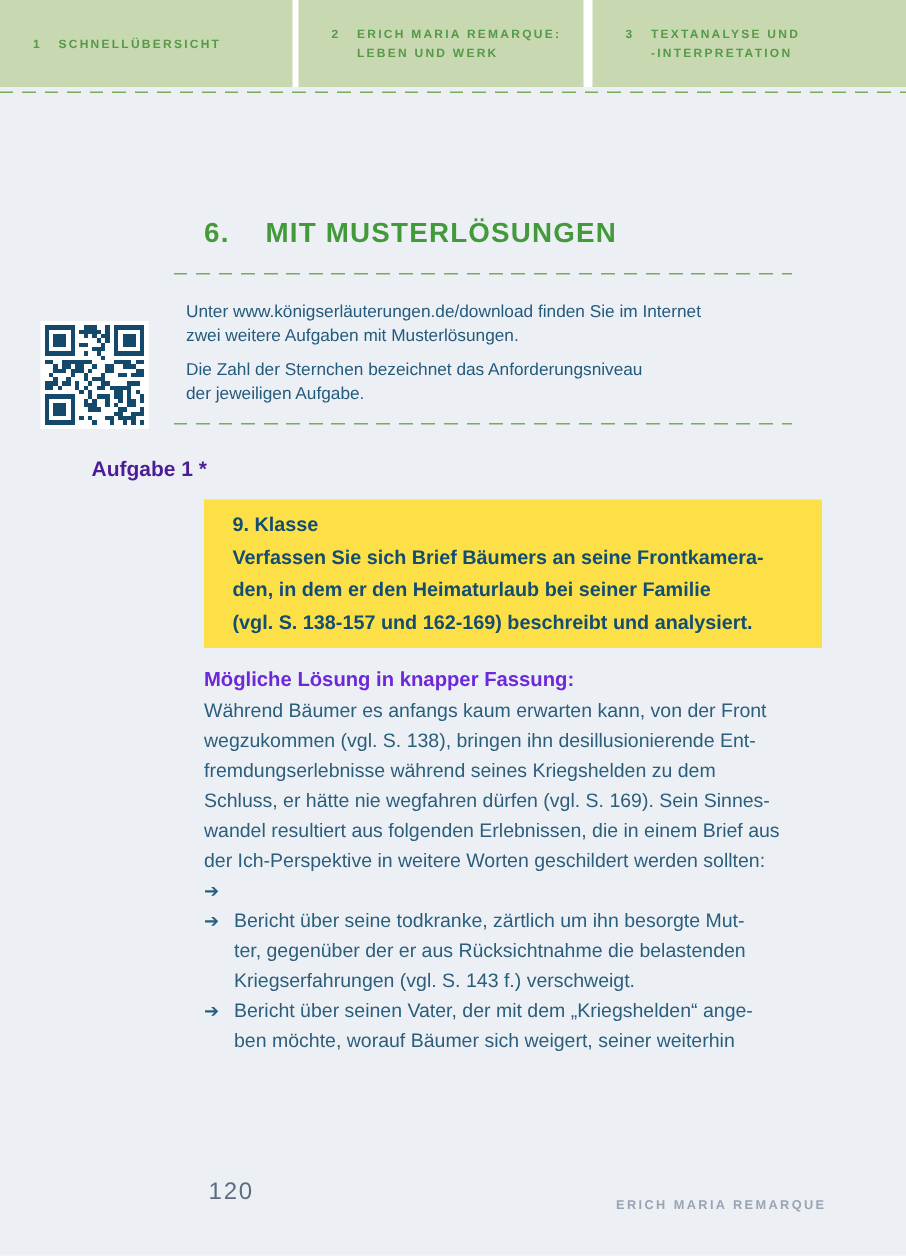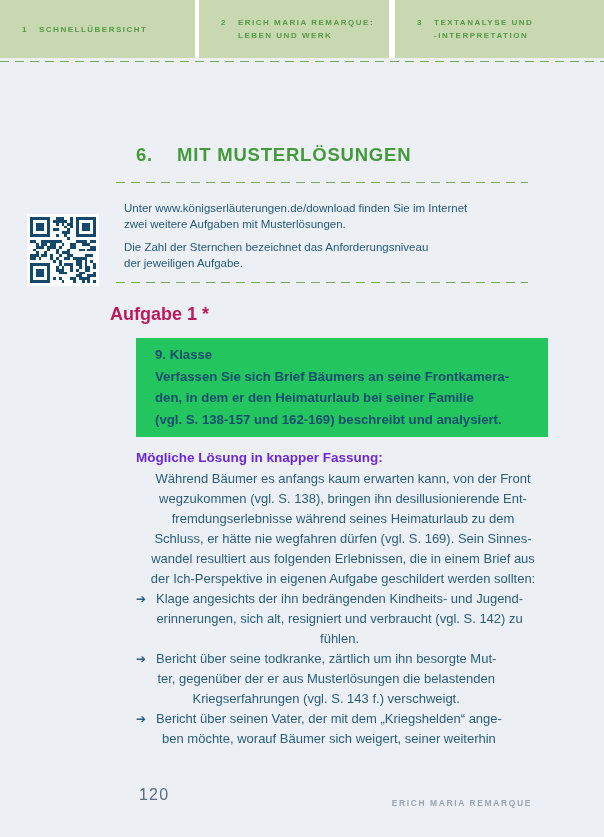--- a/index.html
+++ b/index.html
@@ -25,35 +25,35 @@
   .chapter .cnum{width:41px;flex:none;}
   .dash-1{margin-top:16px;}
   
   .info{padding:10px 0 11px 8px;box-sizing:border-box;color:#245a7c;
         font-size:11.5px;line-height:15.5px;}
   .info p{margin:0 0 8px 0;white-space:nowrap;}
   .info p:last-child{margin-bottom:0;}
   .qr{position:absolute;left:27px;top:214px;width:72px;height:72px;background:#ffffff;}
   .qr svg{display:block;width:72px;height:72px;}
   
-  .task-heading{margin:21px 0 0 110px;color:#be185d;font-weight:bold;font-size:18px;}
-  .task-box{margin:13px 0 0 136px;width:412px;box-sizing:border-box;background:#22c55e;
+  .task-heading{margin:21px 0 0 61px;color:#4c1d95;font-weight:bold;font-size:14px;}
+  .task-box{margin:13px 0 0 136px;width:412px;box-sizing:border-box;background:#fde047;
             padding:6px 10px 7px 19px;color:#134d6f;font-weight:bold;
             font-size:13.2px;line-height:21.5px;}
   .task-box div{white-space:nowrap;}
   
   .sol-heading{margin:13px 0 0 136px;color:#6d28d9;font-weight:bold;font-size:13.5px;}
   .sol-body{margin:4px 0 0 136px;width:414px;color:#2b5e7d;font-size:13px;line-height:20px;}
-  .sol-body .ln{white-space:nowrap;text-align:center;}
+  .sol-body .ln{white-space:nowrap;}
   .bullet{display:flex;}
   .bullet .arr{width:20px;flex:none;font-size:12px;}
   
   .pagenum{position:absolute;left:139px;top:786px;color:#5d6c7e;
            font-size:16px;letter-spacing:1.2px;}
-  .booktitle{position:absolute;right:72px;top:798px;color:#99a4b2;font-weight:bold;
+  .booktitle{position:absolute;right:53px;top:798px;color:#99a4b2;font-weight:bold;
              font-size:8.5px;letter-spacing:1.6px;white-space:nowrap;}
 </style>
 </head>
 <body>
 
 <div class="page">
 
   <div class="tabbar">
     <div class="tab tab1">
       <span class="tnum">1</span>
@@ -369,38 +369,33 @@
     <div>Verfassen Sie sich Brief Bäumers an seine Frontkamera-</div>
     <div>den, in dem er den Heimaturlaub bei seiner Familie</div>
     <div>(vgl. S. 138-157 und 162-169) beschreibt und analysiert.</div>
   </div>
 
   <div class="sol-heading">Mögliche Lösung in knapper Fassung:</div>
 
   <div class="sol-body">
     <div class="ln">Während Bäumer es anfangs kaum erwarten kann, von der Front</div>
     <div class="ln">wegzukommen (vgl. S. 138), bringen ihn desillusionierende Ent-</div>
-    <div class="ln">fremdungserlebnisse während seines Heimaturlaub zu dem</div>
+    <div class="ln">fremdungserlebnisse während seines Kriegshelden zu dem</div>
     <div class="ln">Schluss, er hätte nie wegfahren dürfen (vgl. S. 169). Sein Sinnes-</div>
     <div class="ln">wandel resultiert aus folgenden Erlebnissen, die in einem Brief aus</div>
-    <div class="ln">der Ich-Perspektive in eigenen Aufgabe geschildert werden sollten:</div>
+    <div class="ln">der Ich-Perspektive in weitere Worten geschildert werden sollten:</div>
 
     <div class="bullet">
       <span class="arr">➔</span>
-      <span class="btxt">
-        <div class="ln">Klage angesichts der ihn bedrängenden Kindheits- und Jugend-</div>
-        <div class="ln">erinnerungen, sich alt, resigniert und verbraucht (vgl. S. 142) zu</div>
-        <div class="ln">fühlen.</div>
-      </span>
     </div>
     <div class="bullet">
       <span class="arr">➔</span>
       <span class="btxt">
         <div class="ln">Bericht über seine todkranke, zärtlich um ihn besorgte Mut-</div>
-        <div class="ln">ter, gegenüber der er aus Musterlösungen die belastenden</div>
+        <div class="ln">ter, gegenüber der er aus Rücksichtnahme die belastenden</div>
         <div class="ln">Kriegserfahrungen (vgl. S. 143 f.) verschweigt.</div>
       </span>
     </div>
     <div class="bullet">
       <span class="arr">➔</span>
       <span class="btxt">
         <div class="ln">Bericht über seinen Vater, der mit dem „Kriegshelden“ ange-</div>
         <div class="ln">ben möchte, worauf Bäumer sich weigert, seiner weiterhin</div>
       </span>
     </div>

